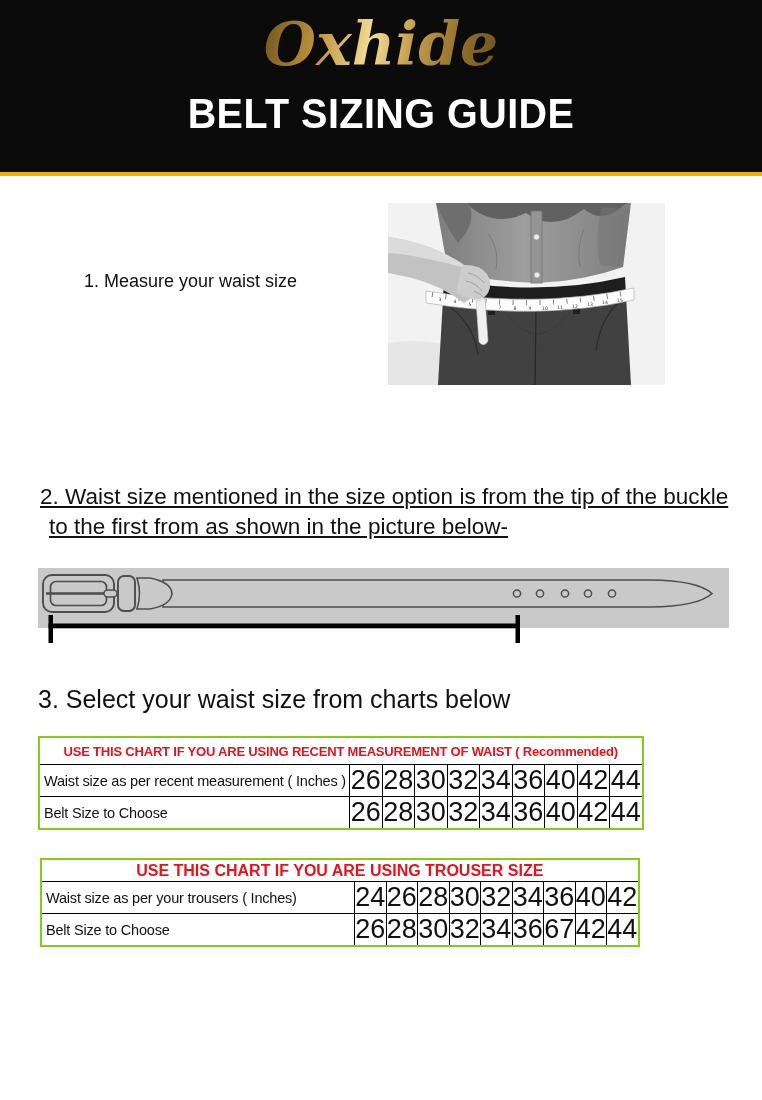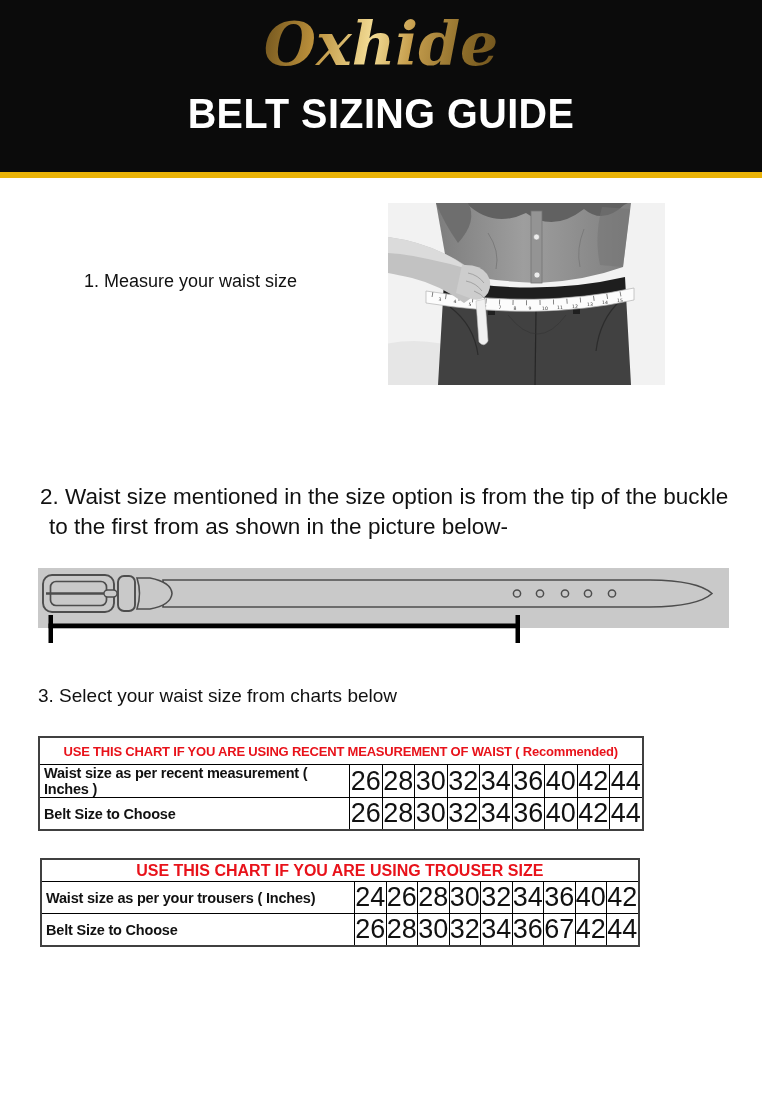--- a/index.html
+++ b/index.html
@@ -1,44 +1,44 @@
 <!DOCTYPE html>
 <html><head>
 <meta charset="utf-8">
 <style>
   html,body{margin:0;padding:0;background:#fff;}
   .page{position:relative;width:762px;height:1100px;background:#fff;overflow:hidden;
         font-family:"Liberation Sans",sans-serif;color:#111;}
 
   
   .hdr{position:absolute;left:0;top:0;width:762px;height:172px;background:#0b0b0b;
-       border-bottom:6px solid #eab308;text-align:center;}
+       border-bottom:4px solid #eab308;text-align:center;}
   .logo{display:inline-block;margin-top:4px;font-family:"DejaVu Serif",serif;
         font-style:italic;font-weight:bold;font-size:60px;line-height:80px;
         background:linear-gradient(100deg,#6e521c 0%,#b98e3a 22%,#f3dc95 46%,#c79f4e 62%,#8a6a28 85%,#6e521c 100%);
         -webkit-background-clip:text;background-clip:text;color:transparent;}
   .btitle{display:block;margin-top:6px;font-size:42px;font-weight:800;color:#fff;
           letter-spacing:.5px;transform:scaleX(.94);transform-origin:50% 50%;white-space:nowrap;}
 
   
   .step1{position:absolute;left:64px;top:271px;font-size:18px;margin-left:20px;}
-  .step2{position:absolute;left:40px;top:482px;font-size:22.5px;line-height:30px;width:715px;}
+  .step2{position:absolute;left:40px;top:482px;font-size:22.5px;line-height:30px;width:715px;text-decoration:underline;}
   .step2 .l2{padding-left:9px;}
-  .step3{position:absolute;left:38px;top:685px;font-size:19px;}
+  .step3{position:absolute;left:38px;top:685px;font-size:25px;}
 
   
   .photo{position:absolute;left:388px;top:203px;}
   .beltsvg{position:absolute;left:38px;top:565px;}
 
   
   table.size{position:absolute;border-collapse:collapse;background:#fff;}
   table.size td{border:1.6px solid #000;}
-  table.size{border:2px solid #404040;}
+  table.size{border:2px solid #84cc16;}
   td.thead{color:#e8121a;font-weight:bold;text-align:center;}
-  td.tlabel{font-weight:bold;font-size:14.5px;letter-spacing:-.2px;padding:0 0 0 4px;}
+  td.tlabel{font-weight:normal;font-size:14.5px;letter-spacing:-.2px;padding:0 0 0 4px;}
   td.tnum{font-size:27px;text-align:center;font-weight:400;padding:0;}
   .t1{left:38px;top:736px;}
   .t1 td.thead{height:24px;font-size:13px;letter-spacing:-.2px;}
   .t1 tr.r1 td{height:26px;}
   .t1 tr.r2 td{height:23px;}
   .t1 td.tlabel{width:305px;}
   .t1 td.tnum{width:31.5px;}
   .t2{left:40px;top:858px;}
   .t2 td.thead{height:19px;font-size:16px;}
   .t2 tr.r1 td{height:30px;}

